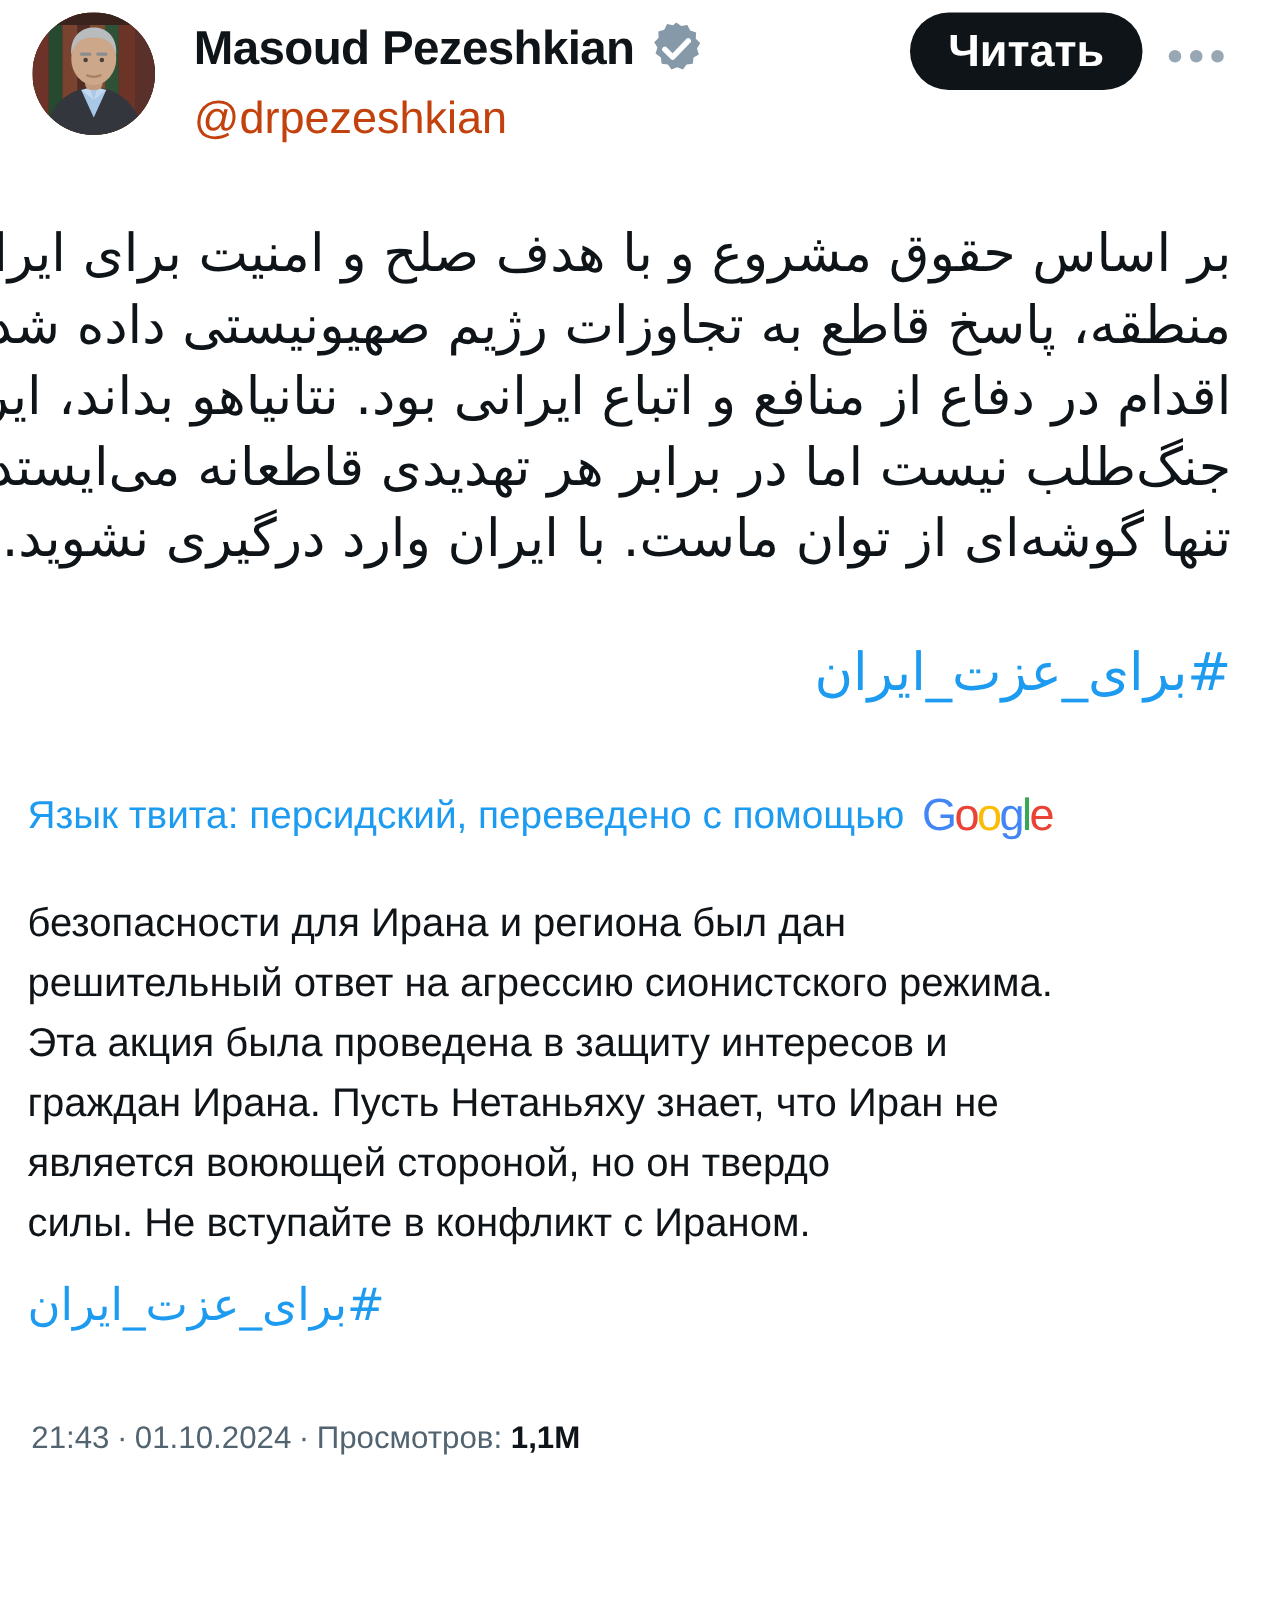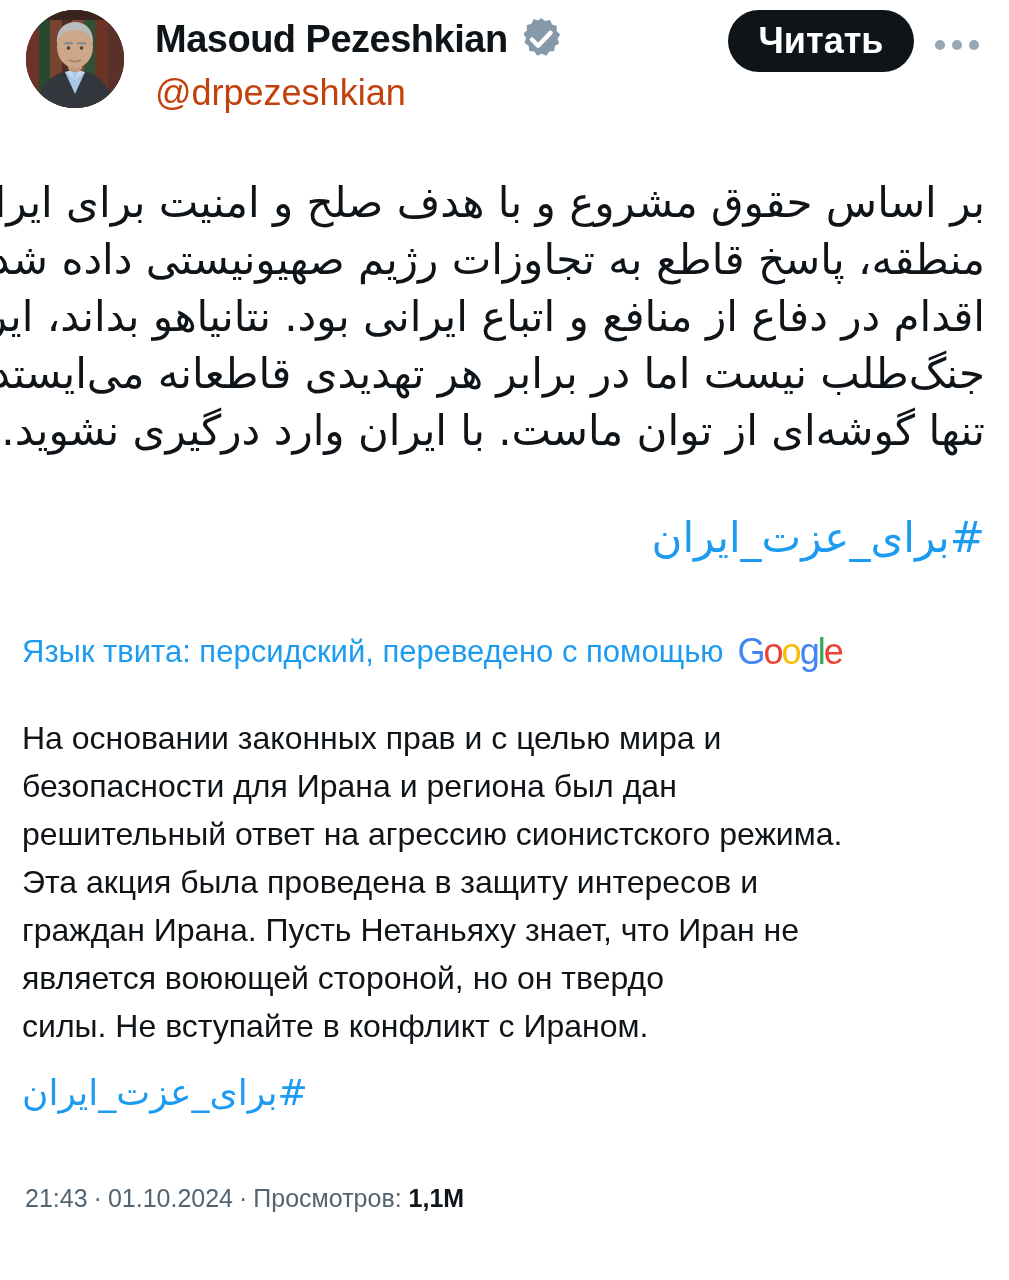--- a/index.html
+++ b/index.html
@@ -146,21 +146,20 @@
   </div>
 
   <div class="hashtag-rtl">#برای_عزت_ایران</div>
 
   <div class="translate-row">
     <span>Язык твита: персидский, переведено с помощью</span>
     <span class="google-logo"><span style="color: rgb(66, 133, 244);">G</span><span style="color: rgb(234, 67, 53);">o</span><span style="color: rgb(251, 188, 5);">o</span><span style="color: rgb(66, 133, 244);">g</span><span style="color: rgb(52, 168, 83);">l</span><span style="color: rgb(234, 67, 53);">e</span></span>
   </div>
 
   <div class="russian">
-    <div>На основании законных прав и с целью мира и</div>
     <div>безопасности для Ирана и региона был дан</div>
     <div>решительный ответ на агрессию сионистского режима.</div>
     <div>Эта акция была проведена в защиту интересов и</div>
     <div>граждан Ирана. Пусть Нетаньяху знает, что Иран не</div>
     <div>является воюющей стороной, но он твердо</div>
     <div>силы. Не вступайте в конфликт с Ираном.</div>
   </div>
 
   <div class="hashtag-ltr">#برای_عزت_ایران</div>
 

